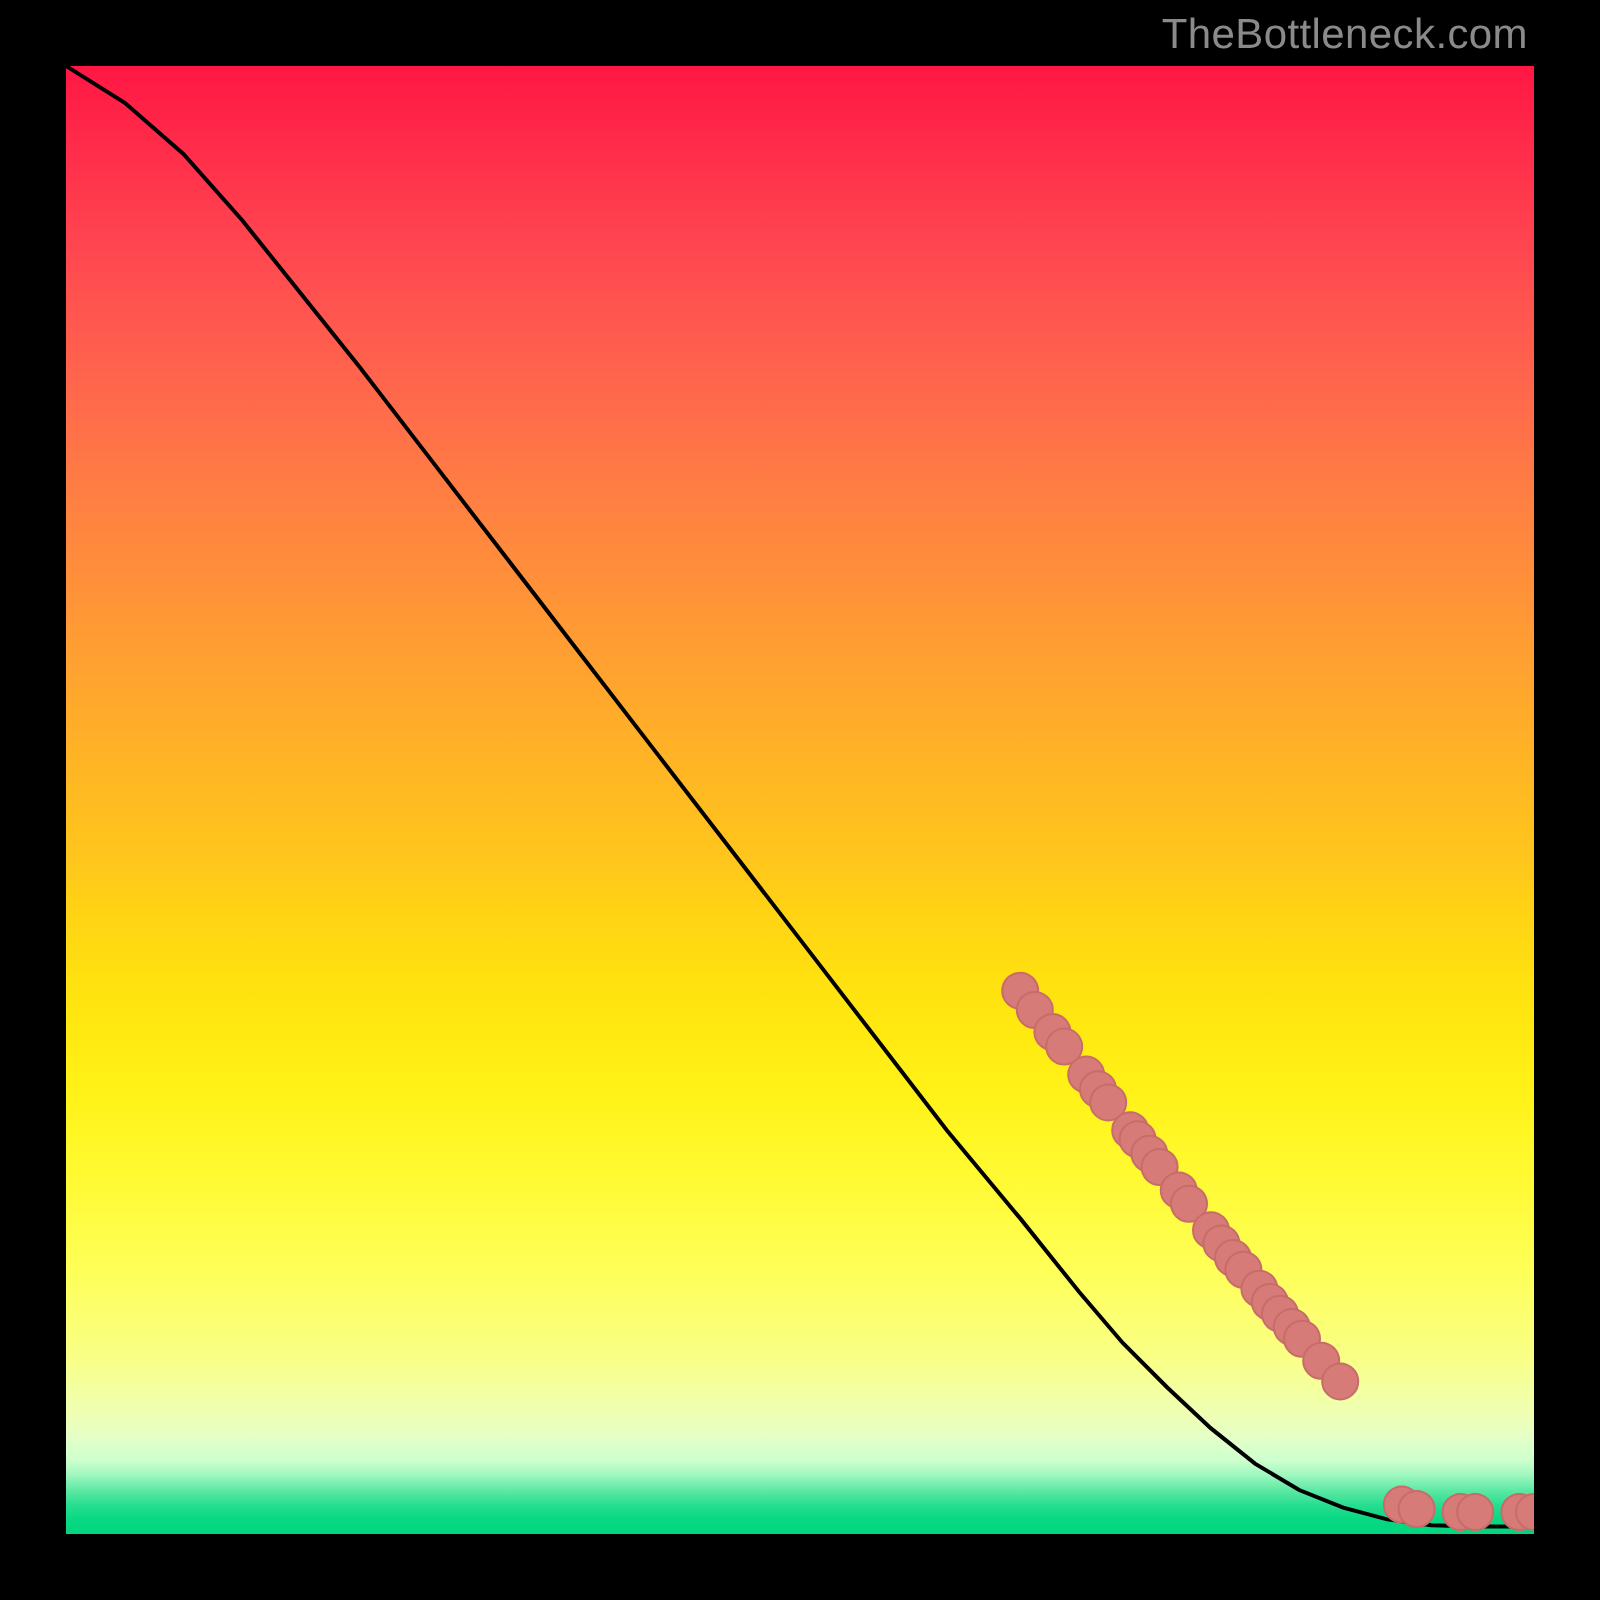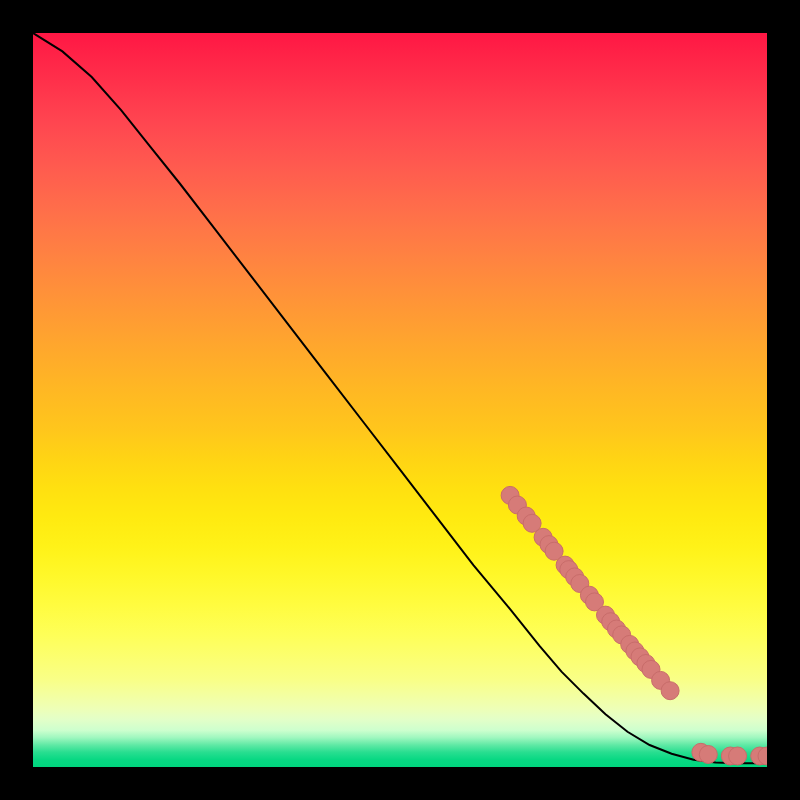--- a/index.html
+++ b/index.html
@@ -73,20 +73,21 @@
     color: #8a8a8a;
     font-size: 21px;
     font-weight: 500;
     letter-spacing: 0.2px;
   }
 </style>
 </head>
 <body>
 
 <div class="stage">
+  <div class="watermark">TheBottleneck.com</div>
   <div class="plot">
     <div class="gradient-bg"></div>
     <svg class="curve" viewBox="0 0 734 734" preserveAspectRatio="none">
       <path id="curve-path" fill="none" stroke="#000000" stroke-width="2" d="M0.0 0.0 L29.4 18.4 L58.7 44.0 L88.1 77.1 L117.4 113.8 L146.8 150.5 L183.5 198.2 L220.2 245.9 L256.9 293.6 L293.6 341.3 L330.3 389.0 L367.0 436.7 L403.7 484.4 L440.4 532.1 L477.1 576.2 L506.5 612.9 L528.5 638.6 L550.5 660.6 L572.5 681.2 L594.5 698.8 L616.6 712.0 L638.6 720.8 L660.6 726.7 L682.6 729.6 L704.6 730.3 L734.0 730.3 "></path>
       <g id="dots-group">
           <circle cx="477.1" cy="462.4" r="9" fill="#d67b78" stroke="#c86c6a" stroke-width="1"></circle>
           <circle cx="484.4" cy="472.0" r="9" fill="#d67b78" stroke="#c86c6a" stroke-width="1"></circle>
           <circle cx="493.2" cy="483.0" r="9" fill="#d67b78" stroke="#c86c6a" stroke-width="1"></circle>
           <circle cx="499.1" cy="490.3" r="9" fill="#d67b78" stroke="#c86c6a" stroke-width="1"></circle>
           <circle cx="510.1" cy="504.3" r="9" fill="#d67b78" stroke="#c86c6a" stroke-width="1"></circle>

